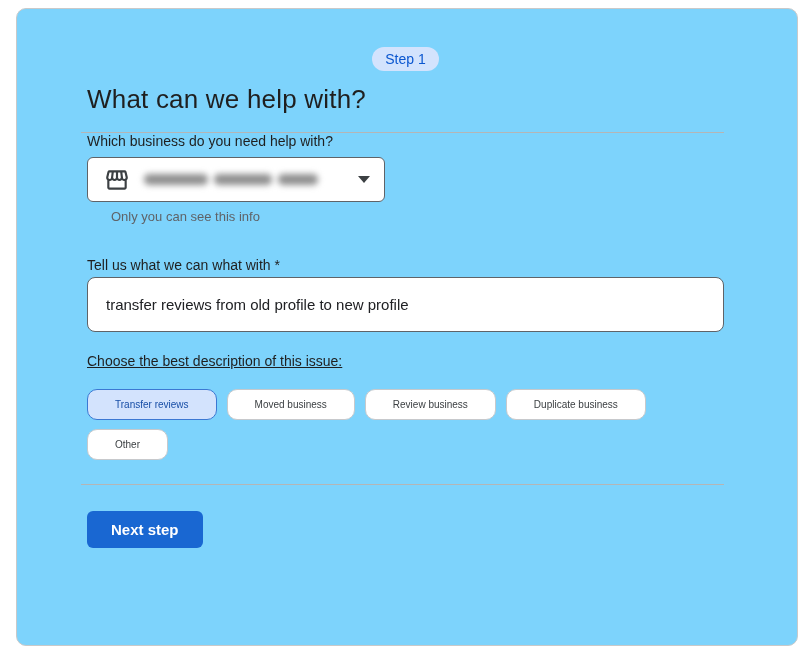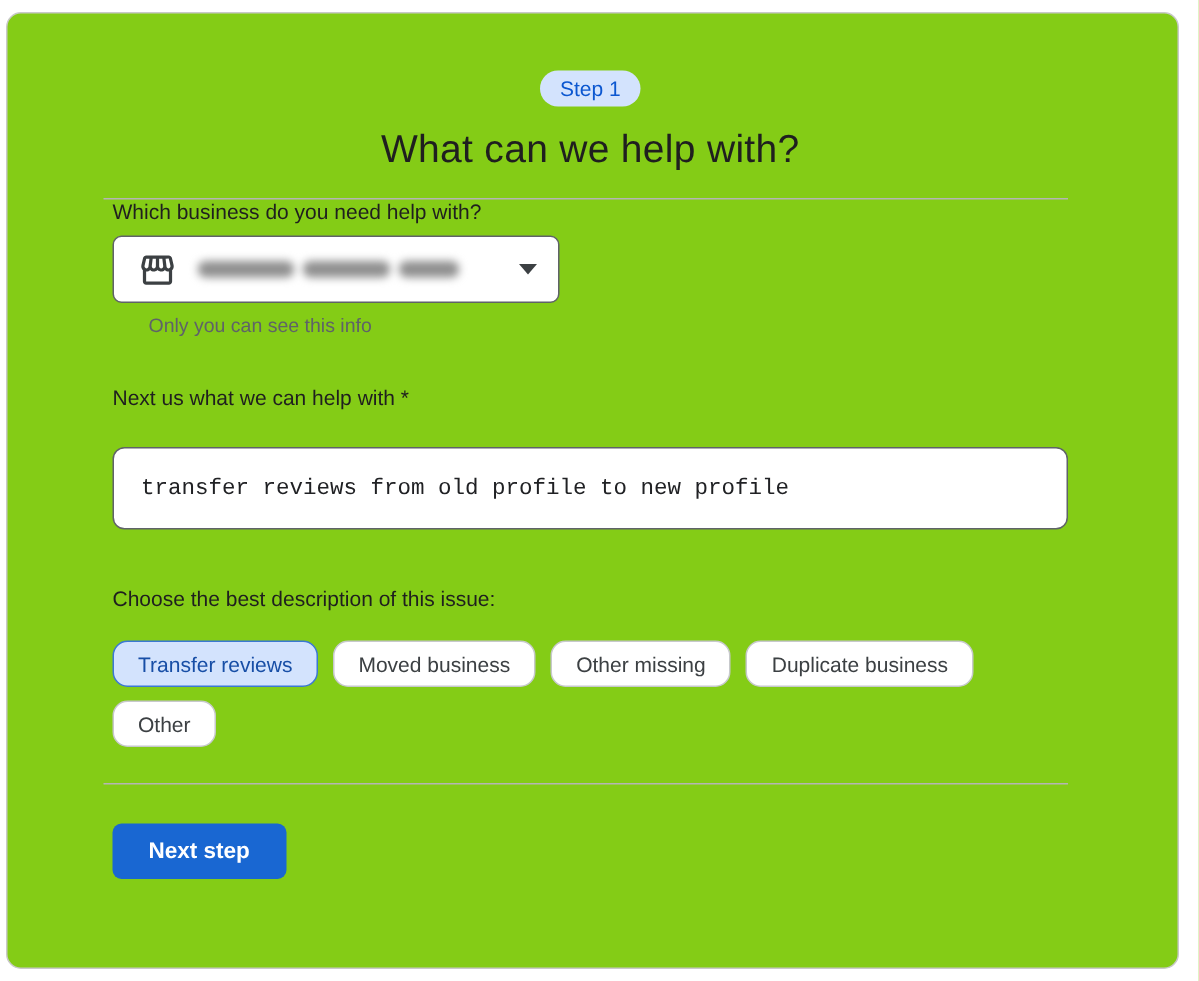--- a/index.html
+++ b/index.html
@@ -13,33 +13,33 @@
     --text-dark:#202124;
     --text-gray:#5f6368;
     --field-border:#5f6368;
     --divider:#b5b5b5;
     --card-border:#c9c9c9;
   }
   *{margin:0;padding:0;box-sizing:border-box;}
   html,body{width:799px;height:654px;background:#ffffff;
     font-family:"Liberation Sans", sans-serif;color:var(--text-dark);}
   .card{
-    position:absolute;left:4px;top:8px;width:782px;height:638px;
-    background:#84cc16;border:1px solid var(--card-border);border-radius:10px;
+    position:absolute;left:16px;top:8px;width:782px;height:638px;
+    background:#7dd3fc;border:1px solid var(--card-border);border-radius:10px;
     overflow:hidden;
   }
   .content{padding:38px 73px 0 70px;}
   .badge-row{display:flex;justify-content:center;}
   .step-badge{
     background:var(--badge-bg);color:var(--badge-text);
     font-size:14px;line-height:24px;padding:0 13px;border-radius:13px;
     display:inline-block;
   }
   h1.page-title{
-    margin-top:13px;text-align:center;font-size:26px;font-weight:400;
+    margin-top:13px;font-size:26px;font-weight:400;
     color:#1f1f1f;letter-spacing:.2px;
   }
   .divider{height:1px;background:var(--divider);margin-left:-6px;}
   .divider.top{margin-top:17px;}
   .divider.bottom{margin-top:24px;}
   .field-label{font-size:14px;color:#1f1f1f;}
   
   .dropdown{
     margin-top:8px;width:298px;height:45px;
     border:1px solid var(--field-border);border-radius:6px;
@@ -51,32 +51,32 @@
     filter:blur(3px);}
   .redacted span{height:11px;border-radius:5px;background:#8f8f8f;display:block;}
   .redacted .w1{width:64px}.redacted .w2{width:58px}.redacted .w3{width:40px}
   .caret{margin-left:auto;width:0;height:0;
     border-left:6px solid transparent;border-right:6px solid transparent;
     border-top:7px solid #3c4043;}
   .helper-text{margin-top:7px;font-size:13px;color:var(--text-gray);margin-left:24px;}
   
   .issue-label{margin-top:33px;}
   .issue-input{
-    margin-top:25px;width:100%;height:55px;border:1px solid var(--field-border);
+    margin-top:4px;width:100%;height:55px;border:1px solid var(--field-border);
     border-radius:8px;padding:0 18px;font-size:15px;color:var(--text-dark);
-    font-family:Liberation Mono, monospace;background:#fff;outline:none;
+    font-family:Liberation Sans, sans-serif;background:#fff;outline:none;
     display:block;
   }
   .counter{margin-top:5px;text-align:right;font-size:13px;color:var(--text-gray);}
-  .chips-label{margin-top:38px;}
+  .chips-label{margin-top:21px;text-decoration:underline;}
   .chips{margin-top:20px;display:flex;flex-wrap:wrap;gap:9px 10px;max-width:580px;}
   .chip{
-    height:31px;display:inline-flex;align-items:center;padding:0 16px;
+    height:31px;display:inline-flex;align-items:center;padding:0 27px;
     border:1px solid var(--chip-border);border-radius:10px;background:#fff;
-    font-size:14px;color:#3c4043;cursor:pointer;white-space:nowrap;
+    font-size:10px;color:#3c4043;cursor:pointer;white-space:nowrap;
     font-family:"Liberation Sans",sans-serif;
   }
   .chip.selected{
     background:var(--chip-sel-bg);border-color:var(--chip-sel-border);
     color:var(--chip-sel-text);
   }
   .next-btn{
     margin-top:26px;height:37px;padding:0 24px;border:none;border-radius:6px;
     background:var(--accent-blue);color:#fff;font-size:15px;font-weight:bold;
     font-family:"Liberation Sans",sans-serif;cursor:pointer;
@@ -105,31 +105,31 @@
       <span class="redacted">
         <span class="w1"></span>
           <span class="w2"></span>
           <span class="w3"></span>
       </span>
       <span class="caret"></span>
     </div>
 
     <div class="helper-text">Only you can see this info</div>
 
-    <div class="field-label issue-label">Next us what we can help with *</div>
+    <div class="field-label issue-label">Tell us what we can what with *</div>
 
     <input class="issue-input" type="text" value="transfer reviews from old profile to new profile" style="">
 
 
     <div class="field-label chips-label">Choose the best description of this issue:</div>
 
     <div class="chips">
         <button class="chip selected">Transfer reviews</button>
         <button class="chip">Moved business</button>
-        <button class="chip">Other missing</button>
+        <button class="chip">Review business</button>
         <button class="chip">Duplicate business</button>
         <button class="chip">Other</button>
       </div>
 
     <div class="divider bottom"></div>
 
     <button class="next-btn">Next step</button>
 
   </div>
 </div>

